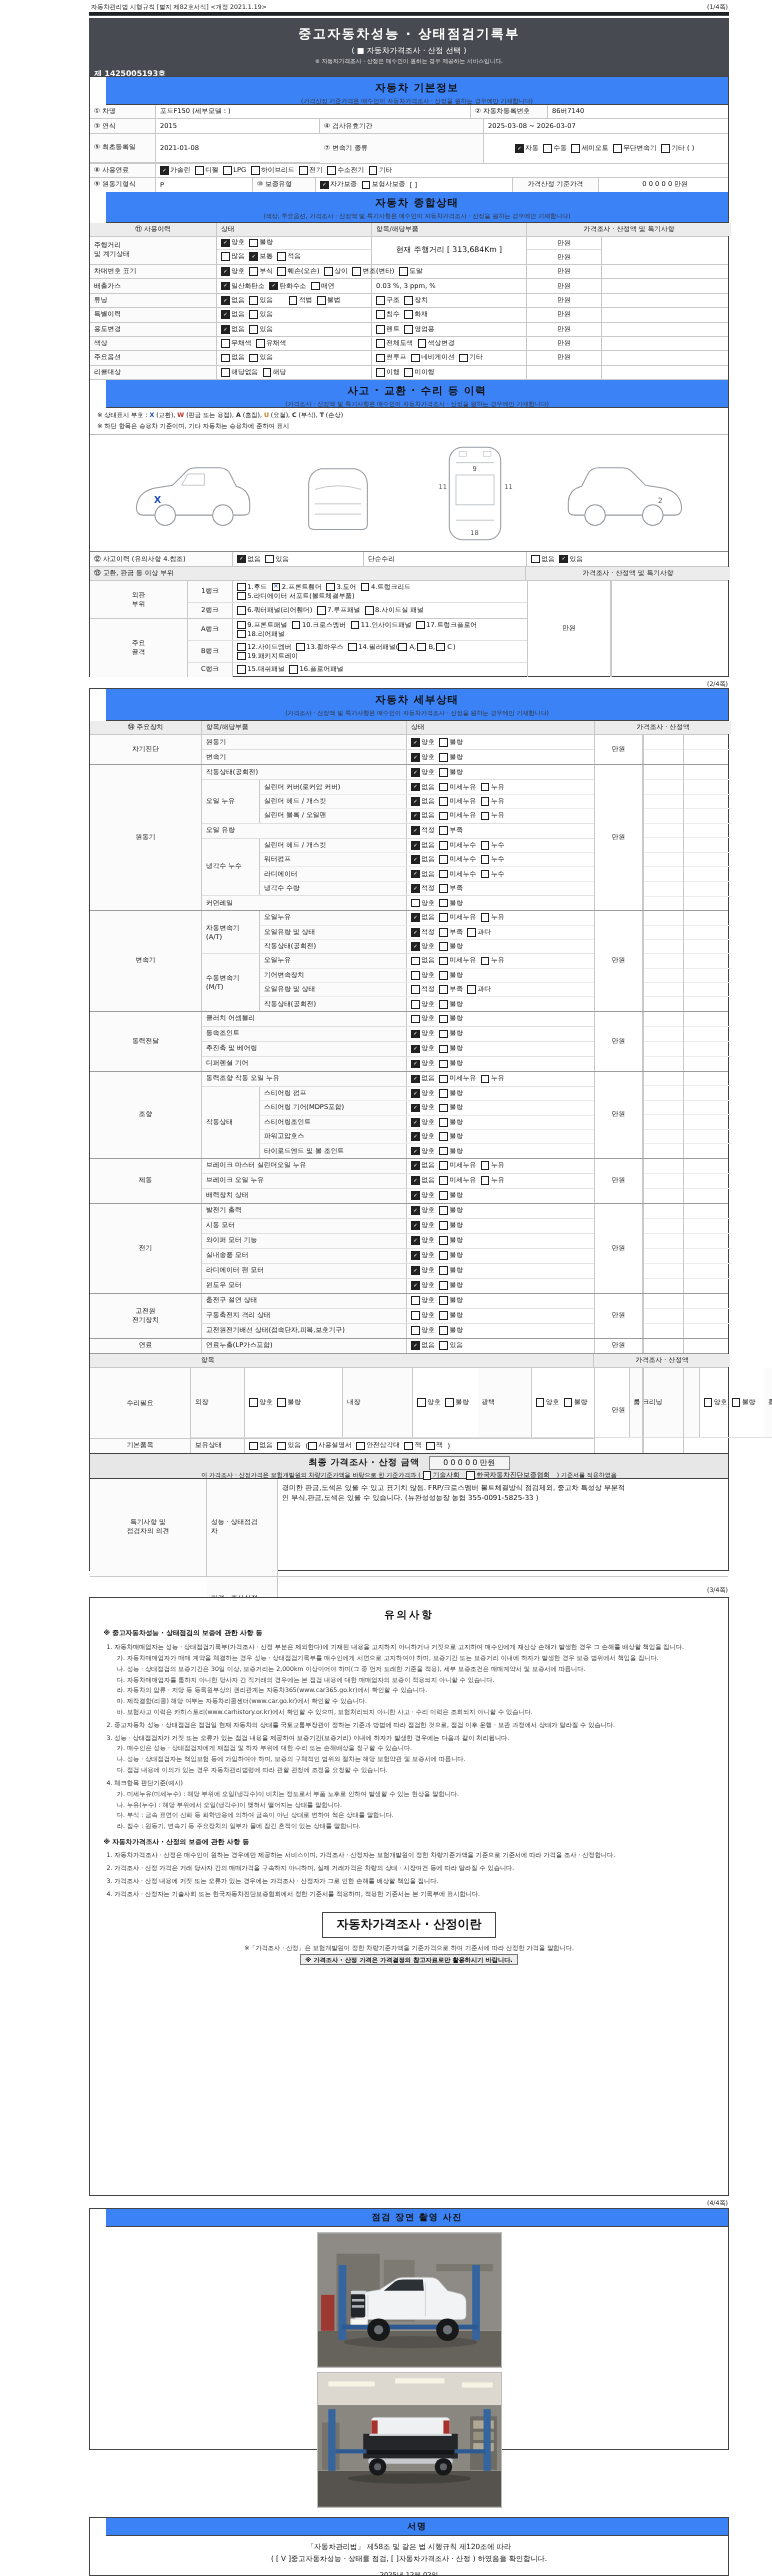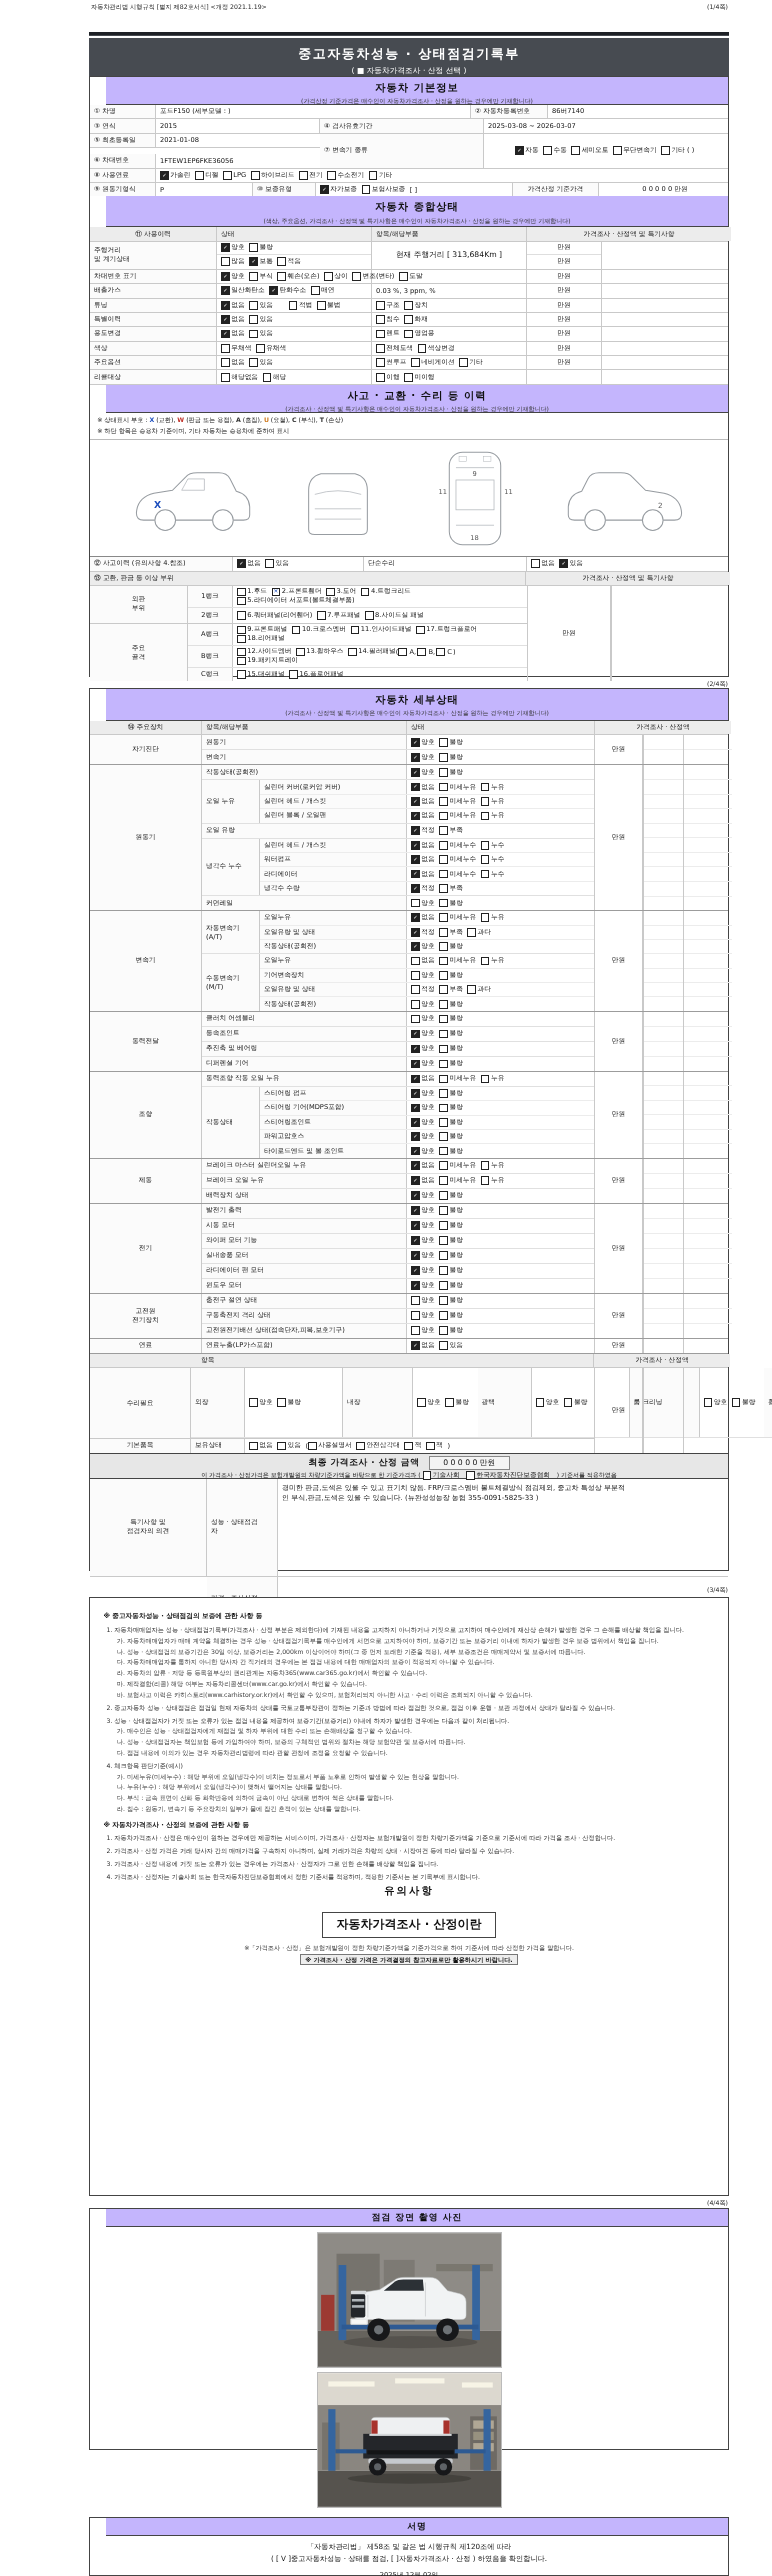--- a/index.html
+++ b/index.html
@@ -3,28 +3,28 @@
 <meta charset="utf-8">
 <style>
   html,body{margin:0;padding:0;background:#fff;}
   .page{position:relative;width:773px;height:2576px;background:#fff;overflow:hidden;
         font-family:"DejaVu Sans","Liberation Sans",sans-serif;color:#111;}
   .abs{position:absolute;}
   .marker{position:absolute;right:45px;font-size:6.2px;color:#222;}
   
   .meta{left:91px;top:3.1px;font-size:6.2px;color:#222;}
   
-  .dkhead{left:89px;top:12.4px;width:640px;height:64px;background:#474b51;border-top:3.6px solid #1e2126;box-sizing:border-box;margin-top:20px;}
+  .dkhead{left:89px;top:12.4px;width:640px;height:64px;background:#474b51;border-top:3.6px solid #1e2126;box-sizing:border-box;}
   .dkhead .wline{height:1.5px;background:#fff;margin-top:1px;}
   .dkhead .t1{color:#fff;font-size:13px;font-weight:bold;text-align:center;letter-spacing:1.5px;margin-top:7.2px;}
   .dkhead .t2{color:#fff;font-size:7.7px;text-align:center;margin-top:3.1px;}
   .dkhead .t3{color:#e0e0e0;font-size:5.7px;text-align:center;margin-top:2.1px;}
   .dkhead .docno{color:#fff;font-size:7.7px;font-weight:bold;margin:3.1px 0 0 5.2px;}
   
-  .band{background:#c4b5fd;border-bottom:1px solid #444;text-align:center;box-sizing:border-box;margin-left:16px;}
+  .band{background:#3b82f6;border-bottom:1px solid #444;text-align:center;box-sizing:border-box;margin-left:16px;}
   .band .bt{font-size:10.3px;font-weight:bold;letter-spacing:1px;padding-top:4.1px;}
   .band .bs{font-size:6px;color:#333;margin-top:2.1px;}
   .obox{left:89px;width:640px;border:1px solid #444;box-sizing:border-box;background:#fff;}
   
   .trow{display:flex;border-bottom:0.5px solid #c9c9c9;box-sizing:border-box;align-items:stretch;}
   .tcell{border-right:0.5px solid #c9c9c9;box-sizing:border-box;display:flex;align-items:center;
          padding:1px 4.1px;font-size:6.7px;min-height:13.4px;}
   .tcell:last-child{border-right:none;}
   .lab{background:#fbfbfb;}
   .ctr{justify-content:center;text-align:center;}
@@ -73,21 +73,21 @@
           <div class="tcell lab" style="width: 77px; flex: 0 0 77px;">② 자동차등록번호</div>
           <div class="tcell " style="width: 181px; flex: 0 0 181px;">86버7140</div>
         </div>
         <div class="trow">
           <div class="tcell lab" style="width: 66px; flex: 0 0 66px;">③ 연식</div>
           <div class="tcell " style="width: 164px; flex: 0 0 164px;">2015</div>
           <div class="tcell lab" style="width: 164px; flex: 0 0 164px;">④ 검사유효기간</div>
           <div class="tcell " style="width: 246px; flex: 0 0 246px;">2025-03-08 ~ 2026-03-07</div>
         </div>
         <div class="trow" style="align-items: stretch;">
-          <div style="display: flex; flex-direction: column; width: 230px; flex: 0 0 230px; gap: 6px;">
+          <div style="display: flex; width: 230px; flex: 0 0 230px;">
             <div class="trow" style="border-bottom: 0.5px solid rgb(201, 201, 201);">
               <div class="tcell lab" style="width: 66px; flex: 0 0 66px;">⑤ 최초등록일</div>
               <div class="tcell " style="width: 164px; flex: 0 0 164px;">2021-01-08</div>
             </div>
             <div class="trow" style="border-bottom: none;">
               <div class="tcell lab" style="width: 66px; flex: 0 0 66px;">⑥ 차대번호</div>
               <div class="tcell " style="width: 164px; flex: 0 0 164px;">1FTEW1EP6FKE36056</div>
             </div>
           </div>
           <div class="tcell lab" style="width: 164px; flex: 0 0 164px; min-height: 29px;">⑦ 변속기 종류</div>
@@ -1673,20 +1673,21 @@
           <div class="tcell lab pre" style="width: 71px; flex: 0 0 71px;">가격 · 조사산정
 자</div>
           <div class="tcell pre" style="width: 452px; flex: 0 0 452px; align-items: flex-start; padding-top: 4.1px; font-size: 7px;"></div>
         </div>
       </div>
   </div>
 
   <div class="marker" style="top:1586px;">(3/4쪽)</div>
 
   <div class="abs obox" style="top:1597px;height:599px;padding:7.2px 13.4px;">
+    <div style="text-align:center;font-size:10.3px;font-weight:bold;letter-spacing:2.1px;margin:3.1px 0 5.2px 0;">유의사항</div>
     <div id="noticeLines">
         <div class="nt h">※ 중고자동차성능 · 상태점검의 보증에 관한 사항 등</div>
         <div class="nt i1">1. 자동차매매업자는 성능 · 상태점검기록부(가격조사 · 산정 부분은 제외한다)에 기재된 내용을 고지하지 아니하거나 거짓으로 고지하여 매수인에게 재산상 손해가 발생한 경우 그 손해를 배상할 책임을 집니다.</div>
         <div class="nt i2">가. 자동차매매업자가 매매 계약을 체결하는 경우 성능 · 상태점검기록부를 매수인에게 서면으로 고지하여야 하며, 보증기간 또는 보증거리 이내에 하자가 발생한 경우 보증 범위에서 책임을 집니다.</div>
         <div class="nt i2">나. 성능 · 상태점검의 보증기간은 30일 이상, 보증거리는 2,000km 이상이어야 하며(그 중 먼저 도래한 기준을 적용), 세부 보증조건은 매매계약서 및 보증서에 따릅니다.</div>
         <div class="nt i2">다. 자동차매매업자를 통하지 아니한 당사자 간 직거래의 경우에는 본 점검 내용에 대한 매매업자의 보증이 적용되지 아니할 수 있습니다.</div>
         <div class="nt i2">라. 자동차의 압류 · 저당 등 등록원부상의 권리관계는 자동차365(www.car365.go.kr)에서 확인할 수 있습니다.</div>
         <div class="nt i2">마. 제작결함(리콜) 해당 여부는 자동차리콜센터(www.car.go.kr)에서 확인할 수 있습니다.</div>
         <div class="nt i2">바. 보험사고 이력은 카히스토리(www.carhistory.or.kr)에서 확인할 수 있으며, 보험처리되지 아니한 사고 · 수리 이력은 조회되지 아니할 수 있습니다.</div>
         <div class="nt i1">2. 중고자동차 성능 · 상태점검은 점검일 현재 자동차의 상태를 국토교통부장관이 정하는 기준과 방법에 따라 점검한 것으로, 점검 이후 운행 · 보관 과정에서 상태가 달라질 수 있습니다.</div>
@@ -1698,21 +1699,20 @@
         <div class="nt i2">가. 미세누유(미세누수) : 해당 부위에 오일(냉각수)이 비치는 정도로서 부품 노후로 인하여 발생할 수 있는 현상을 말합니다.</div>
         <div class="nt i2">나. 누유(누수) : 해당 부위에서 오일(냉각수)이 맺혀서 떨어지는 상태를 말합니다.</div>
         <div class="nt i2">다. 부식 : 금속 표면이 산화 등 화학반응에 의하여 금속이 아닌 상태로 변하여 썩은 상태를 말합니다.</div>
         <div class="nt i2">라. 침수 : 원동기, 변속기 등 주요장치의 일부가 물에 잠긴 흔적이 있는 상태를 말합니다.</div>
         <div class="nt h">※ 자동차가격조사 · 산정의 보증에 관한 사항 등</div>
         <div class="nt i1">1. 자동차가격조사 · 산정은 매수인이 원하는 경우에만 제공하는 서비스이며, 가격조사 · 산정자는 보험개발원이 정한 차량기준가액을 기준으로 기준서에 따라 가격을 조사 · 산정합니다.</div>
         <div class="nt i1">2. 가격조사 · 산정 가격은 거래 당사자 간의 매매가격을 구속하지 아니하며, 실제 거래가격은 차량의 상태 · 시장여건 등에 따라 달라질 수 있습니다.</div>
         <div class="nt i1">3. 가격조사 · 산정 내용에 거짓 또는 오류가 있는 경우에는 가격조사 · 산정자가 그로 인한 손해를 배상할 책임을 집니다.</div>
         <div class="nt i1">4. 가격조사 · 산정자는 기술사회 또는 한국자동차진단보증협회에서 정한 기준서를 적용하며, 적용한 기준서는 본 기록부에 표시합니다.</div>
       </div>
-    <div style="text-align:center;font-size:10.3px;font-weight:bold;letter-spacing:2.1px;margin:3.1px 0 5.2px 0;">유의사항</div>
     <div style="text-align:center;margin-top:13.4px;">
       <span style="display:inline-block;border:1px solid #444;padding:3.6px 13.4px;font-size:12px;font-weight:bold;">자동차가격조사 · 산정이란</span>
     </div>
     <div style="text-align:center;font-size:6.2px;margin-top:6.2px;color:#333;">※「가격조사 · 산정」은 보험개발원이 정한 차량기준가액을 기준가격으로 하여 기준서에 따라 산정한 가격을 말합니다.</div>
     <div style="text-align:center;font-size:6.2px;margin-top:3.1px;">
       <span style="background:#eee;border:0.5px solid #777;padding:1px 4.1px;font-weight:bold;">※ 가격조사 · 산정 가격은 가격결정의 참고자료로만 활용하시기 바랍니다.</span>
     </div>
   </div>
 
   <div class="marker" style="top:2199px;">(4/4쪽)</div>

